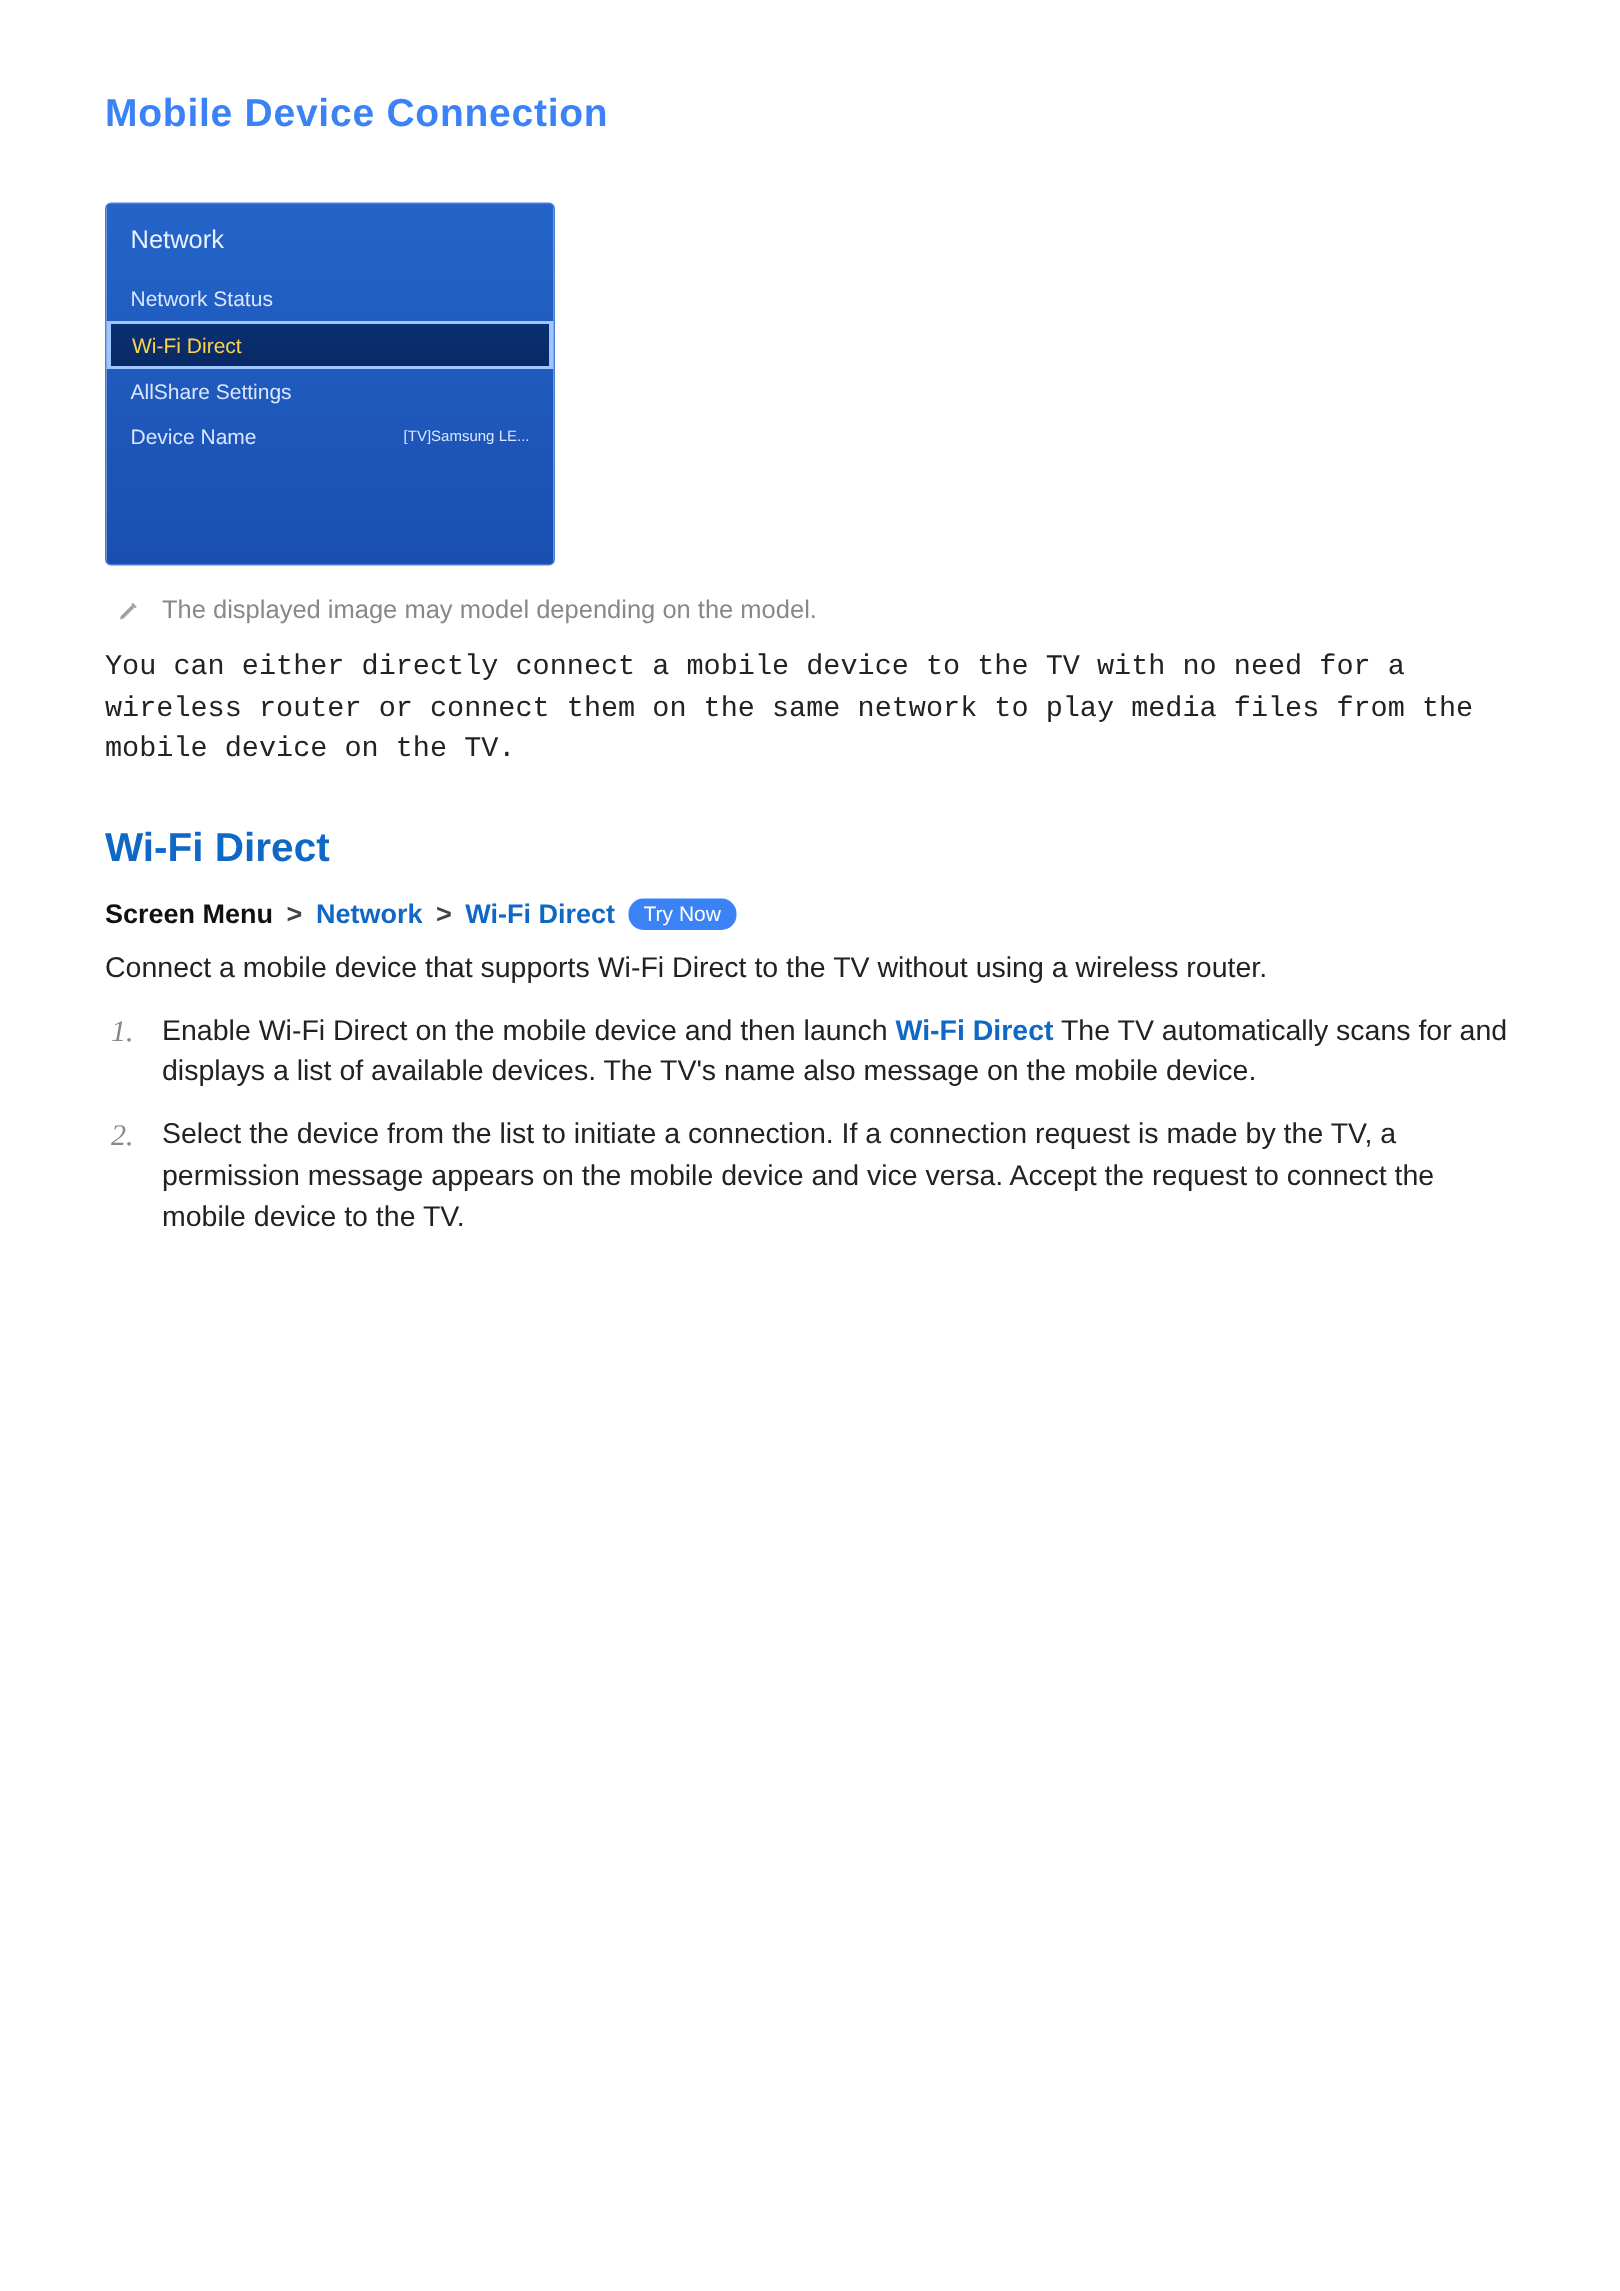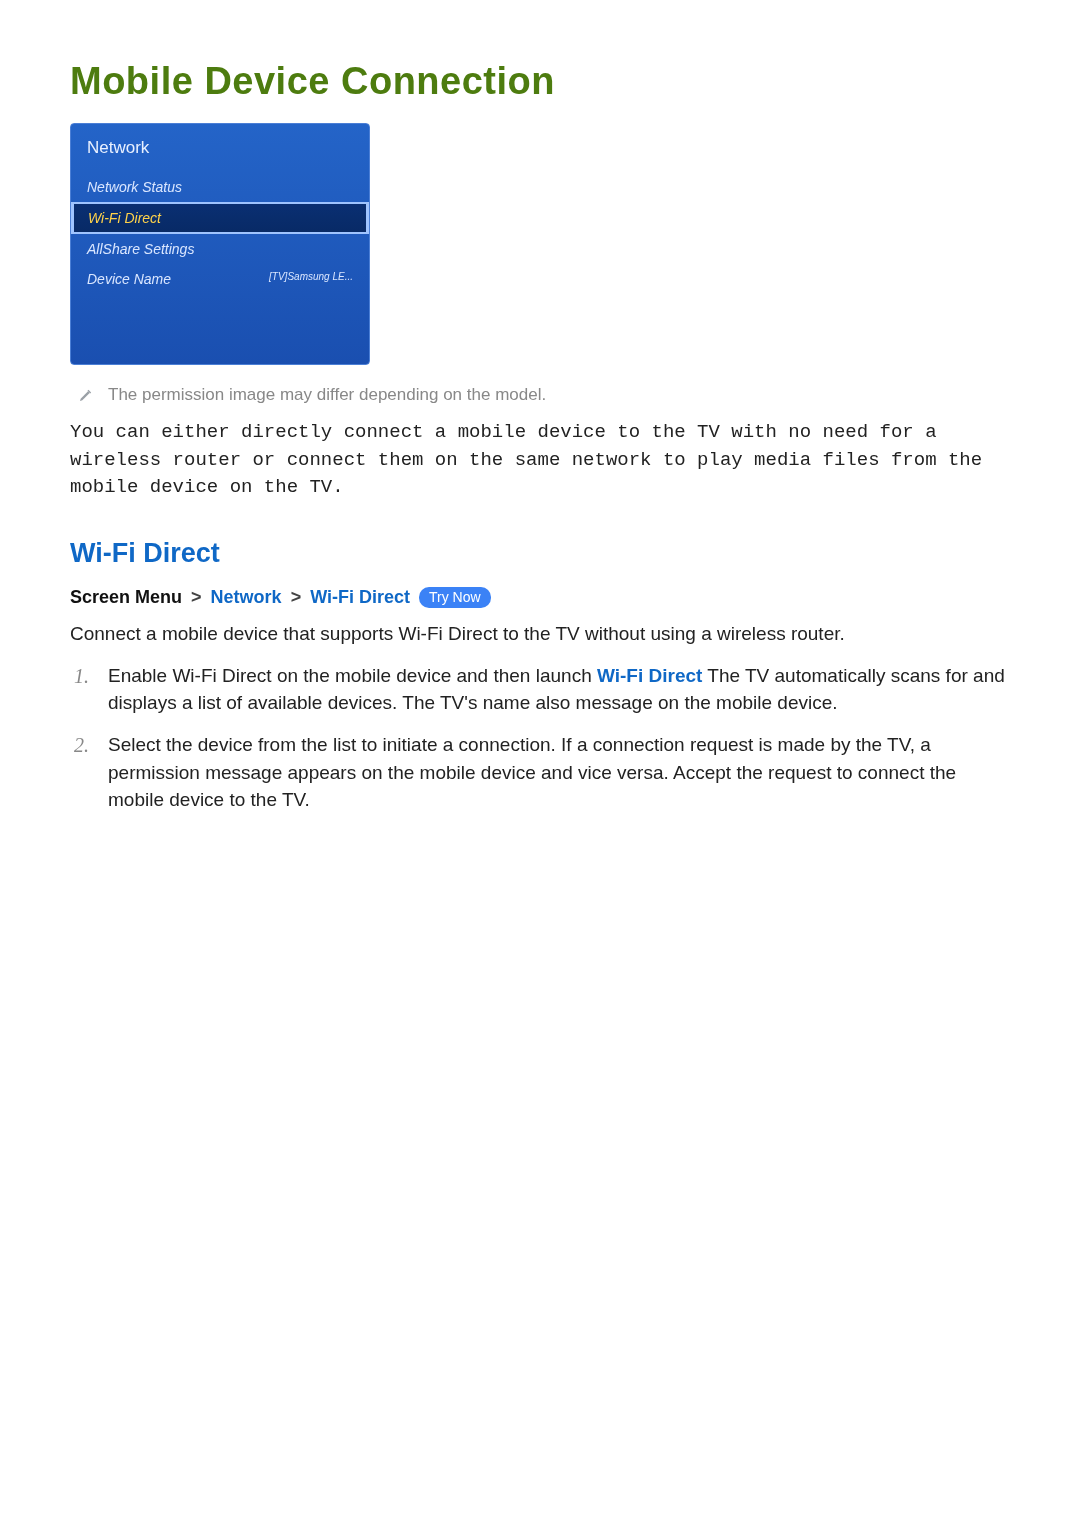--- a/index.html
+++ b/index.html
@@ -1,23 +1,23 @@
 <!DOCTYPE html>
 <html><head>
 <meta charset="utf-8">
 <style>
   * { box-sizing: border-box; margin: 0; padding: 0; }
   html, body { width: 1080px; background: #fff; font-family: Arial, Helvetica, sans-serif; color: #222; }
   .page { padding: 60px 70px 60px 70px; }
 
   h1.title {
-    color: #4d7c0f;
-    font-size: 38px;
+    color: #3b82f6;
+    font-size: 26px;
     font-weight: 600;
-    margin-bottom: 20px;
+    margin-bottom: 44px;
     letter-spacing: 0.5px;
   }
 
   .tv-panel {
     width: 300px;
     background: linear-gradient(#2464c8, #1a4fb0);
     border: 1px solid #4b7fd6;
     border-radius: 4px;
     padding: 0 0 70px 0;
     color: #fff;
@@ -25,23 +25,23 @@
     margin-bottom: 20px;
   }
   .tv-panel .panel-header {
     font-size: 17px;
     color: #e8f0ff;
     padding: 14px 16px 14px 16px;
   }
   .tv-panel .menu-item {
     display: flex;
     justify-content: space-between;
+    align-items: center;
     padding: 7px 16px 7px 16px;
     color: #d9e6ff;
-    font-style: italic;
   }
   .tv-panel .menu-item .value {
     color: #d9e6ff;
     font-size: 10px;
   }
   .tv-panel .menu-item.selected {
     background: linear-gradient(#0a2f72, #082a66);
     border: 2px solid #9fc4ff;
     border-left-width: 3px;
     border-right-width: 3px;
@@ -159,21 +159,21 @@
     </div>
   </div>
 
   <div class="note-row">
     <span class="pen-icon">
       <svg viewBox="0 0 24 24" fill="none" stroke="#9aa0a6" stroke-width="2">
         <path d="M3 21l3.5-1 11-11-2.5-2.5-11 11L3 21z" fill="#9aa0a6" stroke="none"></path>
         <path d="M15 5l4 4" stroke="#9aa0a6"></path>
       </svg>
     </span>
-    <span>The permission image may differ depending on the model.</span>
+    <span>The displayed image may model depending on the model.</span>
   </div>
 
   <p class="body">You can either directly connect a mobile device to the TV with no need for a wireless router or connect them on the same network to play media files from the mobile device on the TV.</p>
 
   <h2 class="sub">Wi-Fi Direct</h2>
 
   <div class="breadcrumb">
     <span class="label">Screen Menu</span>
     <span class="sep">&gt;</span>
     <span class="crumb">Network</span>

